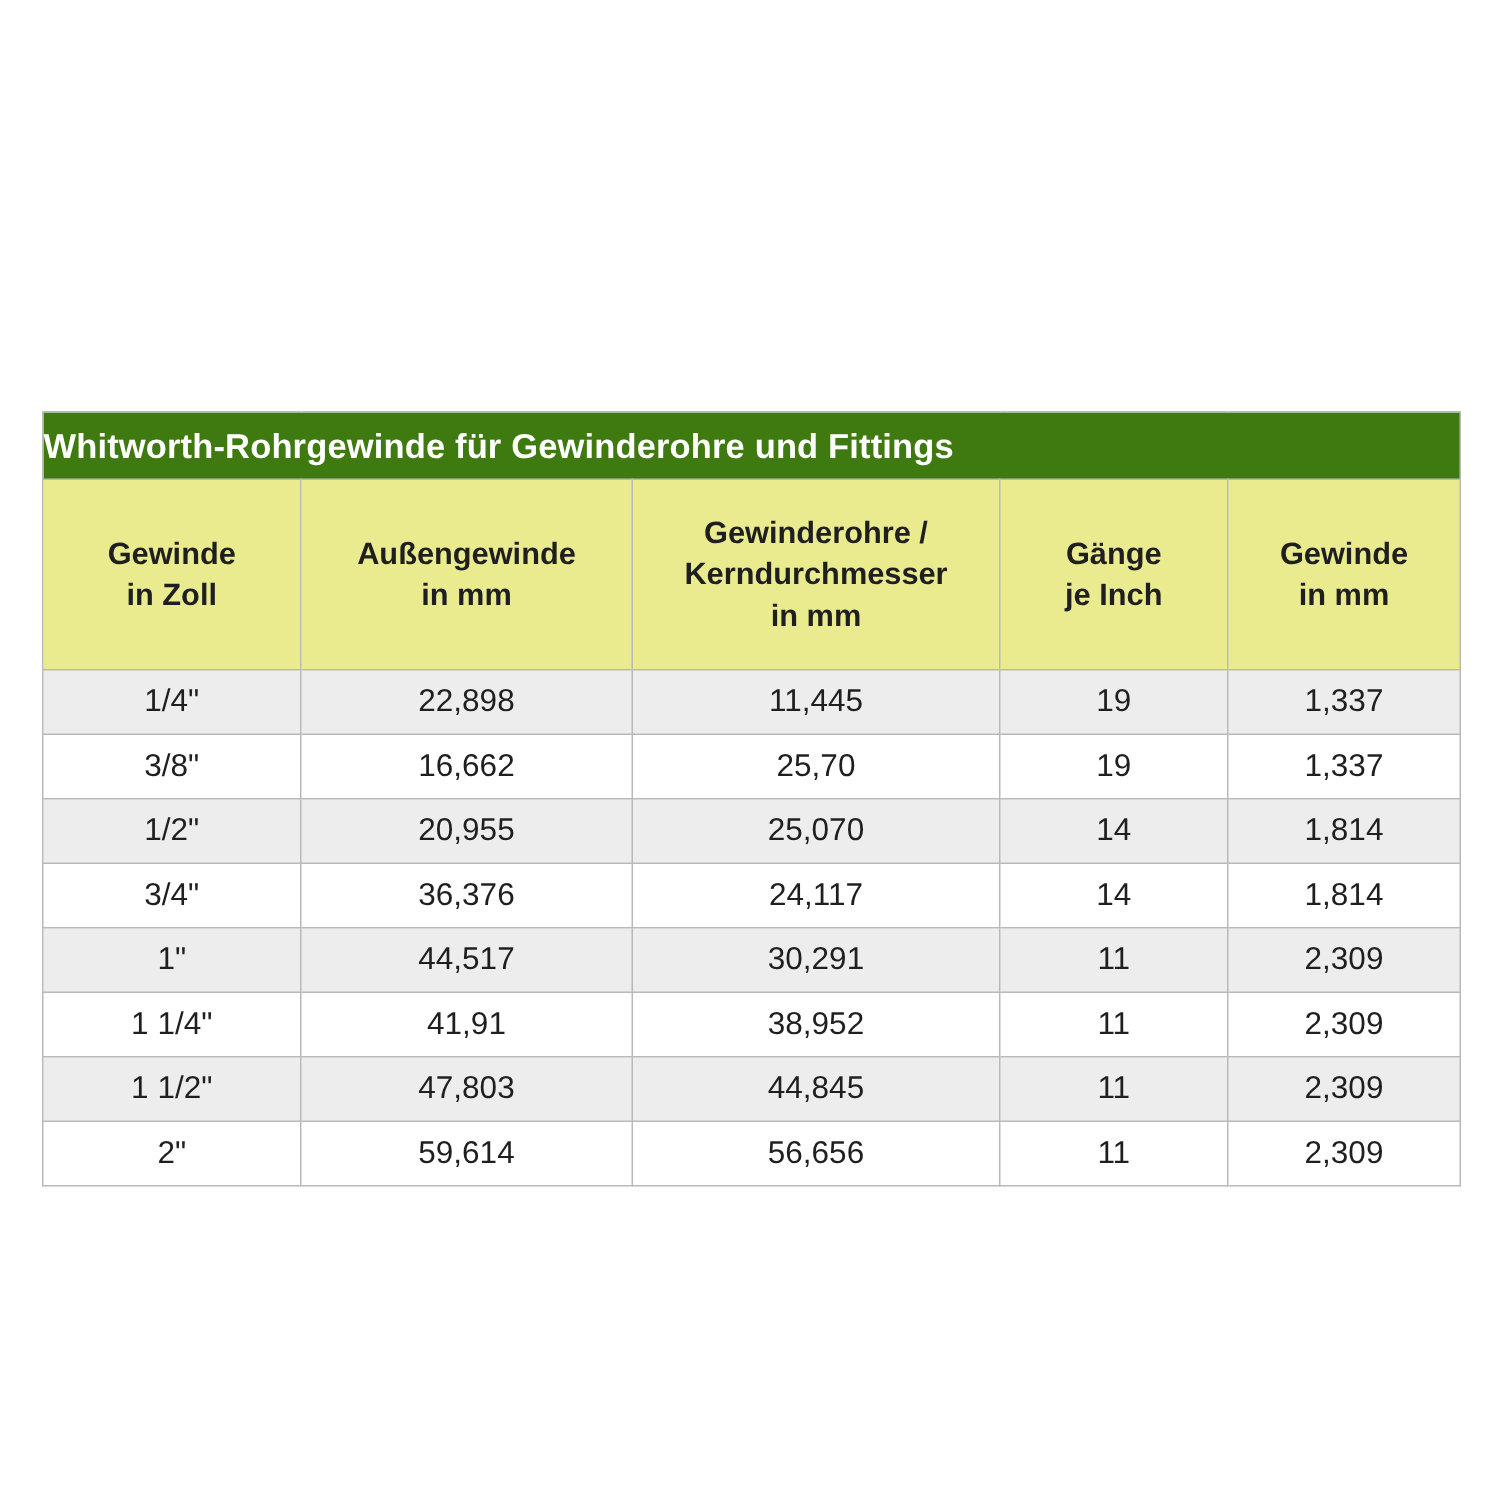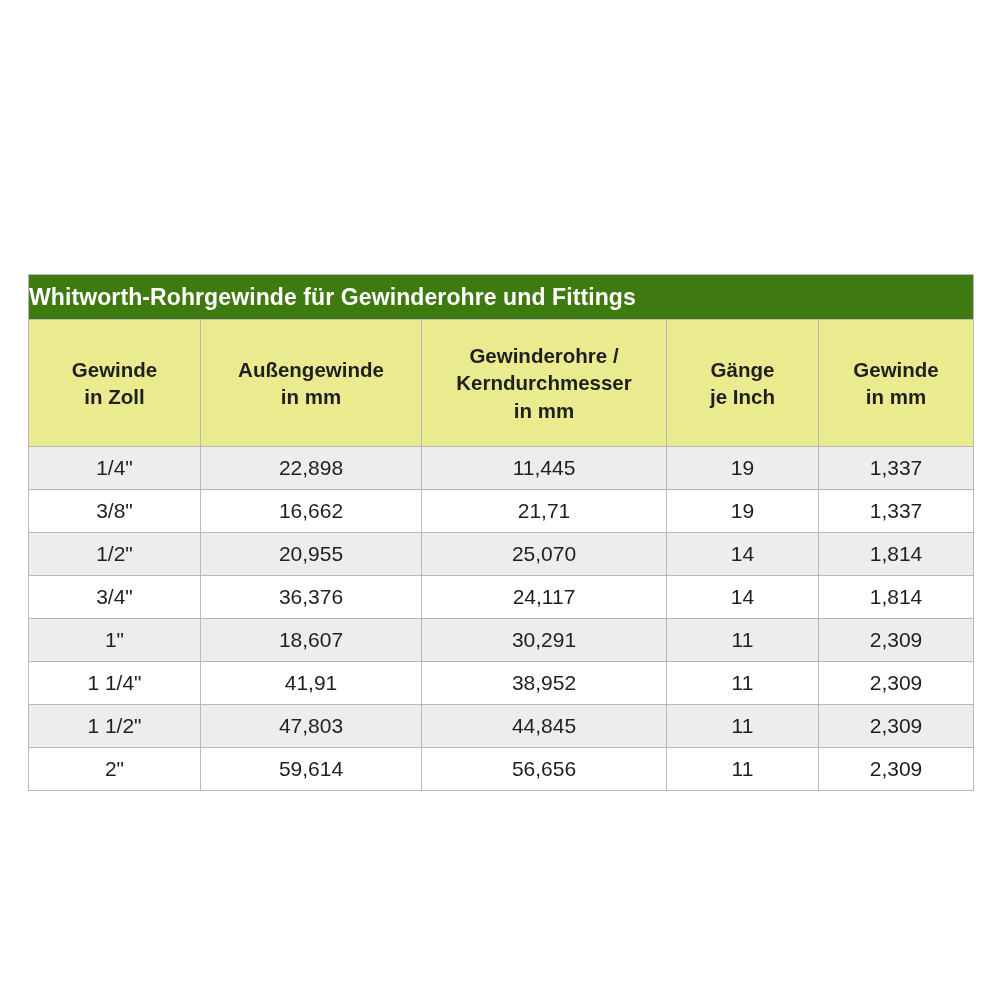--- a/index.html
+++ b/index.html
@@ -131,41 +131,41 @@
         <tr class="alt">
           <td>1/4"</td>
           <td>22,898</td>
           <td>11,445</td>
           <td>19</td>
           <td>1,337</td>
         </tr>
         <tr>
           <td>3/8"</td>
           <td>16,662</td>
-          <td>21,71</td>
+          <td>25,70</td>
           <td>19</td>
           <td>1,337</td>
         </tr>
         <tr class="alt">
           <td>1/2"</td>
           <td>20,955</td>
           <td>25,070</td>
           <td>14</td>
           <td>1,814</td>
         </tr>
         <tr>
           <td>3/4"</td>
           <td>36,376</td>
           <td>24,117</td>
           <td>14</td>
           <td>1,814</td>
         </tr>
         <tr class="alt">
           <td>1"</td>
-          <td>18,607</td>
+          <td>44,517</td>
           <td>30,291</td>
           <td>11</td>
           <td>2,309</td>
         </tr>
         <tr>
           <td>1 1/4"</td>
           <td>41,91</td>
           <td>38,952</td>
           <td>11</td>
           <td>2,309</td>

